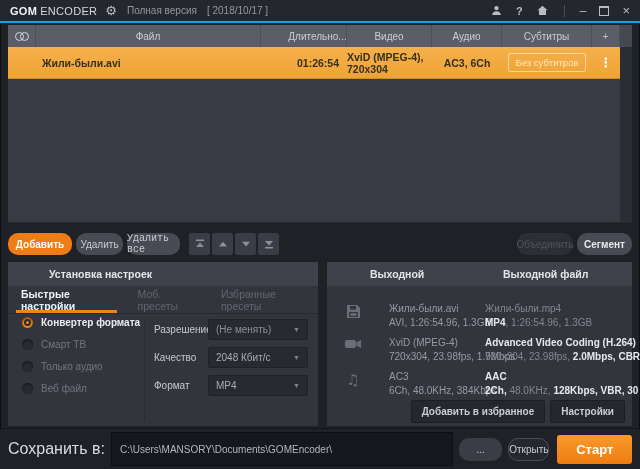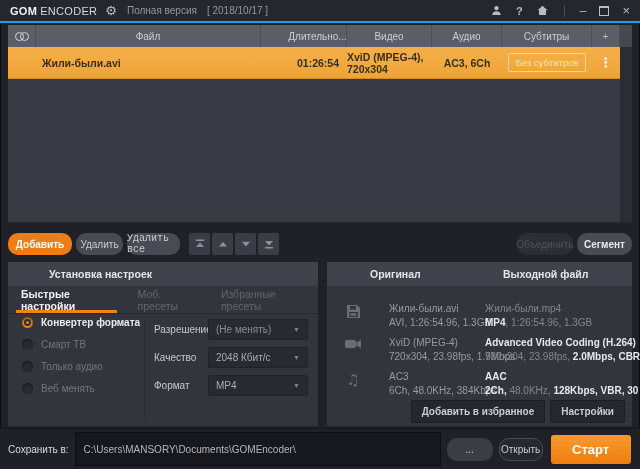--- a/index.html
+++ b/index.html
@@ -113,21 +113,21 @@
   .w{color:#e6e8ec;font-weight:700;}
   .g{color:#83868f;font-weight:400;}
   .r1{top:16px;} .r2{top:50px;} .r3{top:84px;}
   .i1{top:18px;} .i2{top:52px;} .i3{top:85px;}
   .panel-btns{position:absolute;right:7px;bottom:3px;display:flex;gap:5px;}
   .dark-btn{height:21px;padding:0 10px;background:#25272e;border:1px solid #1c1e24;border-radius:2px;
     color:#caccd2;font-size:10px;font-weight:700;display:flex;align-items:center;}
   
   .bottombar{position:absolute;left:0;top:428px;width:640px;height:41px;background:#202127;
     border-top:1px solid #15161a;display:flex;align-items:center;padding:0 8px;box-sizing:border-box;}
-  .save-label{color:#d9dbe0;font-size:10px;margin-right:6px;white-space:nowrap;}
+  .save-label{color:#d9dbe0;font-size:16px;margin-right:6px;white-space:nowrap;}
   .path-input{width:366px;height:23px;background:#17181d;border:1px solid #0e0f12;
     color:#b3b6bd;display:flex;align-items:center;padding:16px 8px;box-sizing:border-box;white-space:nowrap;overflow:hidden;}
   .btn-browse{width:46px;height:23px;margin-left:6px;background:#3a3d45;}
   .btn-open{width:44px;height:23px;margin-left:6px;background:#26282f;border:1px solid #4a4d55;}
   .btn-start{width:80px;height:29px;margin-left:8px;background:linear-gradient(#f99a2d,#ee7c10);
     border-radius:3px;color:#fff;font-weight:700;font-size:13px;}
 </style>
 </head>
 <body>
 
@@ -241,21 +241,21 @@
       <div class="mode">
         <span class="radio"></span>
         <span>Смарт ТВ</span>
       </div>
       <div class="mode">
         <span class="radio"></span>
         <span>Только аудио</span>
       </div>
       <div class="mode">
         <span class="radio"></span>
-        <span>Веб менять</span>
+        <span>Веб файл</span>
       </div>
     </div>
     <div class="vdiv"></div>
     <div class="fields">
       <div class="frow2">
         <span class="flabel">Разрешение</span>
         <div class="select">
           <span class="val-muted">(Не менять)</span>
           <span class="arrow">▼</span>
         </div>
@@ -273,21 +273,21 @@
           <span>MP4</span>
           <span class="arrow">▼</span>
         </div>
       </div>
     </div>
   </div>
 </div>
 
 <div class="panel panel-r">
   <div class="phead">
-    <span class="hdr-orig">Оригинал</span>
+    <span class="hdr-orig">Выходной</span>
     <span class="hdr-out">Выходной файл</span>
   </div>
   <div class="ibody">
     <div class="info-icon i1">
       <svg width="15" height="15" viewBox="0 0 15 15">
           <path fill="#6b6e78" d="M1 1h10l3 3v10H1z"></path>
           <rect x="4" y="2" width="6" height="3.6" fill="#33353d"></rect>
           <rect x="3.2" y="8" width="8.6" height="5" fill="#33353d"></rect>
           <rect x="4.6" y="9.2" width="5.8" height="2.6" fill="#6b6e78"></rect>
         </svg>

